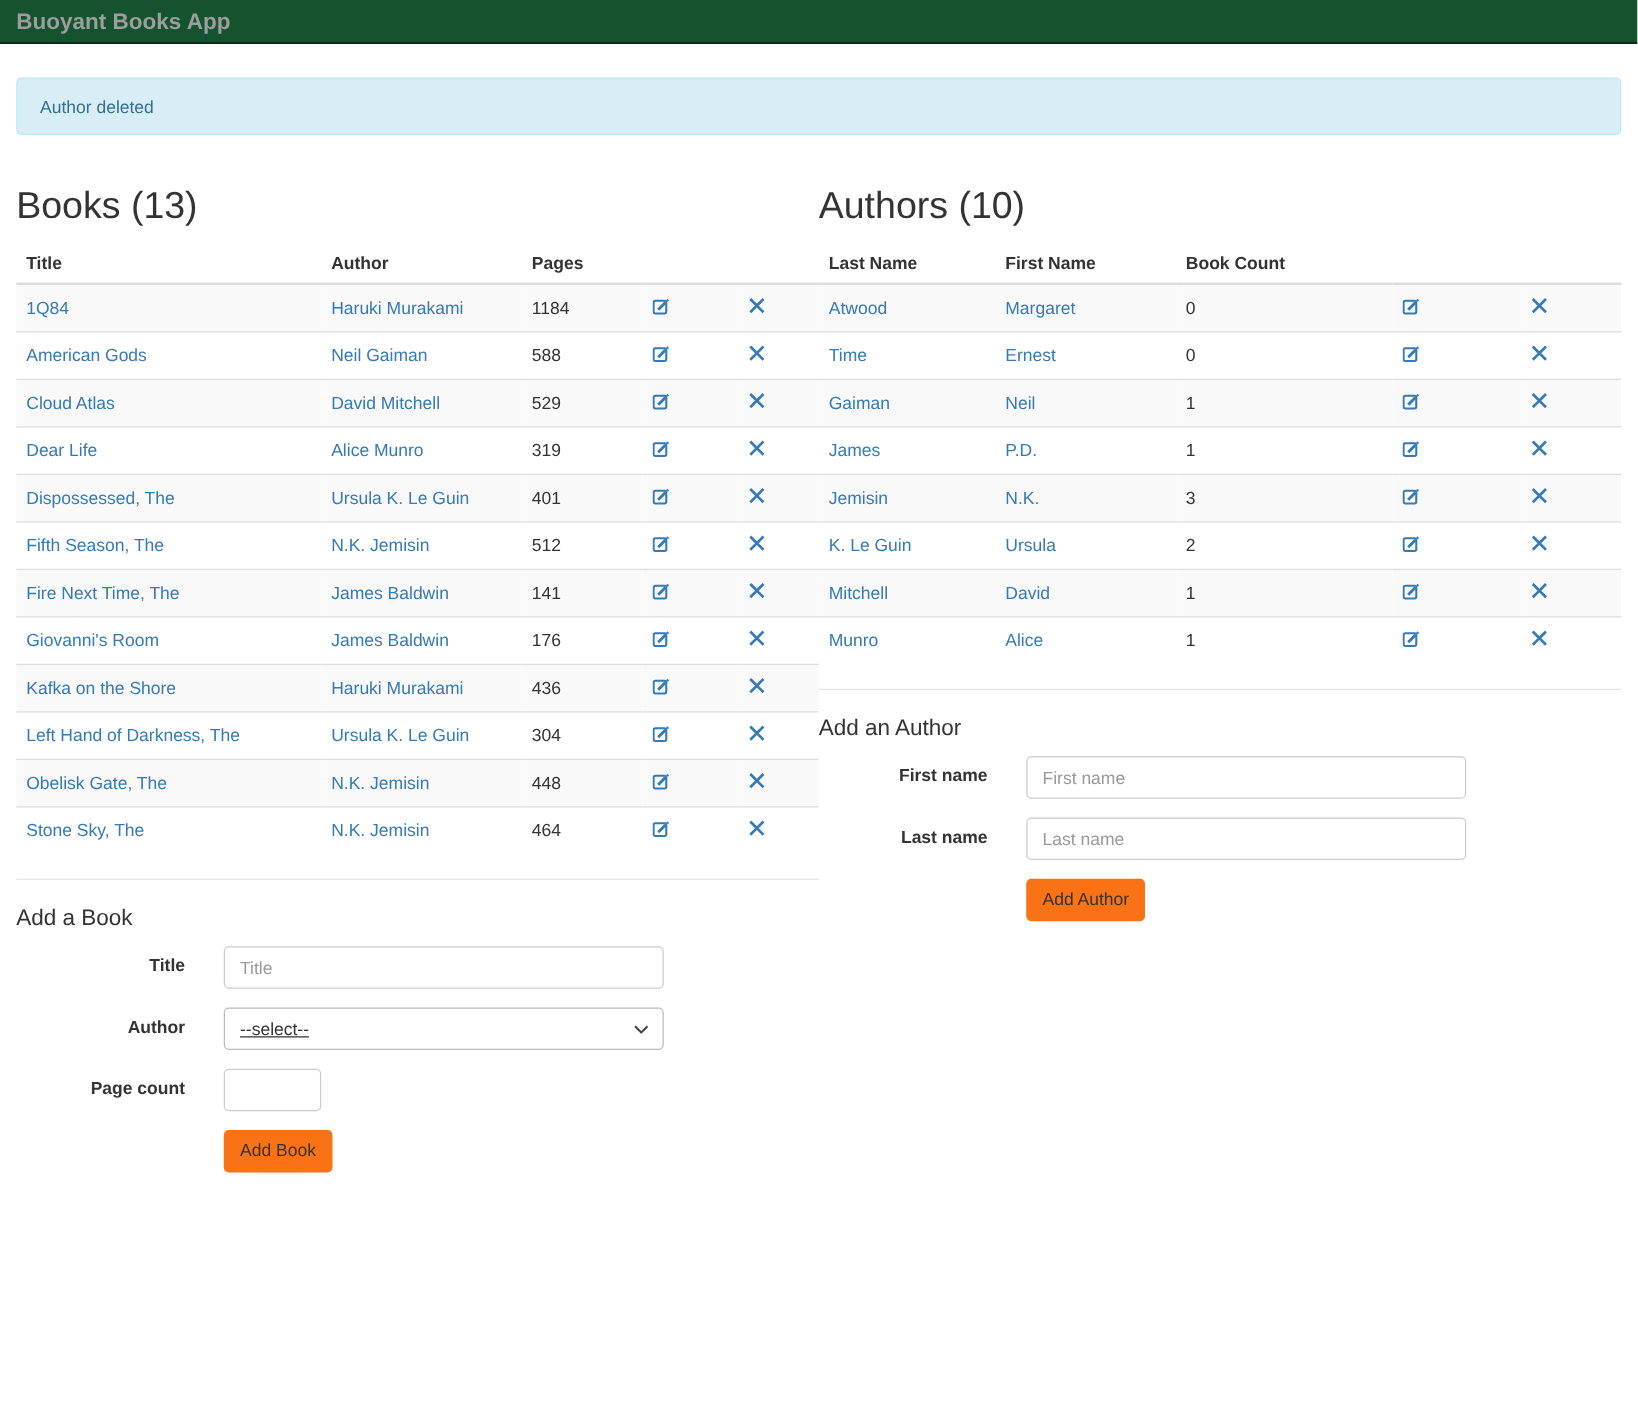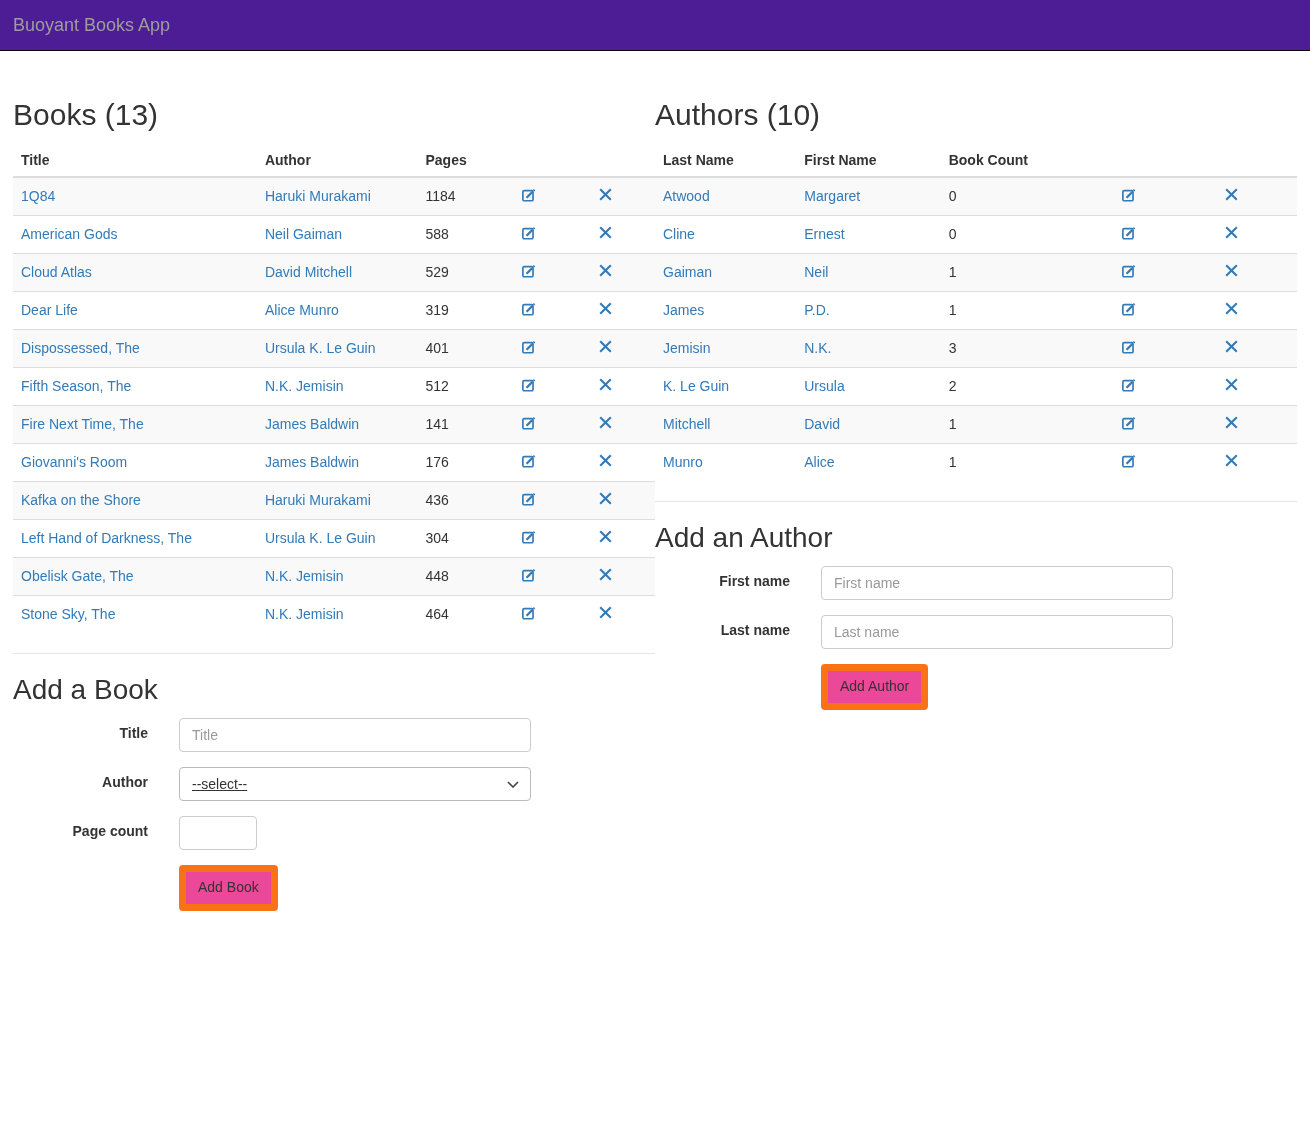--- a/index.html
+++ b/index.html
@@ -6,26 +6,27 @@
   html, body { margin: 0; padding: 0; background: #fff; }
   body {
     font-family: "Liberation Sans", "DejaVu Sans", sans-serif;
     font-size: 14px;
     color: #333;
     width: 1310px;
     min-height: 1138px;
   }
   
   .navbar {
-    height: 51px;
-    background: #4c1d95;
+    height: 35px;
+    background: #14532d;
     border-bottom: 1px solid #080808;
     display: flex;
     align-items: center;
     padding: 0 13px;
+    font-weight: bold;
   }
   .navbar-brand {
     color: #9d9d9d;
     font-size: 18px;
     text-decoration: none;
     line-height: 20px;
   }
   
   .page { padding: 27px 13px 40px; }
   .alert-info {
@@ -38,21 +39,21 @@
   }
   .row { display: flex; align-items: flex-start; }
   .col { flex: 1; min-width: 0; }
   h2.section-title {
     font-size: 30px;
     font-weight: 400;
     color: #333;
     margin: 20px 0 12px;
   }
   h3.sub-title {
-    font-size: 28px;
+    font-size: 18px;
     font-weight: 400;
     color: #333;
     margin: 20px 0 12px;
   }
   
   table { width: 100%; border-collapse: collapse; margin-bottom: 0; }
   th {
     text-align: left;
     font-weight: 700;
     padding: 8px;
@@ -112,37 +113,40 @@
     padding-right: 30px;
     border-color: #bbb;
     text-decoration: underline;
   }
   .select-chevron { position: absolute; right: 12px; top: 14px; pointer-events: none; }
   .btn {
     display: inline-block;
     padding: 6px 12px;
     font: inherit;
     color: #333;
-    background: #ec4899;
-    border: 7px solid #f97316;
+    background: #f97316;
+    border: 1px solid #f97316;
     border-radius: 4px;
     cursor: pointer;
     line-height: 1.42;
   }
   .btn-offset { margin-left: 166px; }
 </style>
 </head>
 <body>
 
 <nav class="navbar">
   <a href="#" class="navbar-brand">Buoyant Books App</a>
 </nav>
 
 <div class="page">
 
+  <div class="alert-info">
+    <span>Author deleted</span>
+  </div>
 
   <div class="row">
 
     <div class="col">
       <h2 class="section-title">Books (13)</h2>
 
       <table class="books-table">
         <thead>
           <tr>
             <th>Title</th>
@@ -456,21 +460,21 @@
 </a></td>
               <td><a href="#" class="icon-link">
   <svg width="13" height="13" viewBox="0 0 14 14" aria-hidden="true">
     <path fill="currentColor" d="M2.1 0.5 L7 5.4 L11.9 0.5 L13.5 2.1 L8.6 7 L13.5 11.9 L11.9 13.5 L7 8.6 L2.1 13.5 L0.5 11.9 L5.4 7 L0.5 2.1 Z"></path>
   </svg>
 </a></td>
             </tr>
 
 
             <tr>
-              <td><a href="#">Cline</a></td>
+              <td><a href="#">Time</a></td>
               <td><a href="#">Ernest</a></td>
               <td>0</td>
               <td><a href="#" class="icon-link">
   <svg width="14" height="14" viewBox="0 0 16 16" aria-hidden="true">
     <g fill="none" stroke="currentColor">
       <rect x="1" y="3" width="11.6" height="11.6" rx="1.6" stroke-width="1.9"></rect>
       <path d="M5.2 11.2 L11.8 4.6" stroke-width="2.6"></path>
       <path d="M13.2 3.2 L14.4 2" stroke-width="2.2"></path>
     </g>
   </svg>

